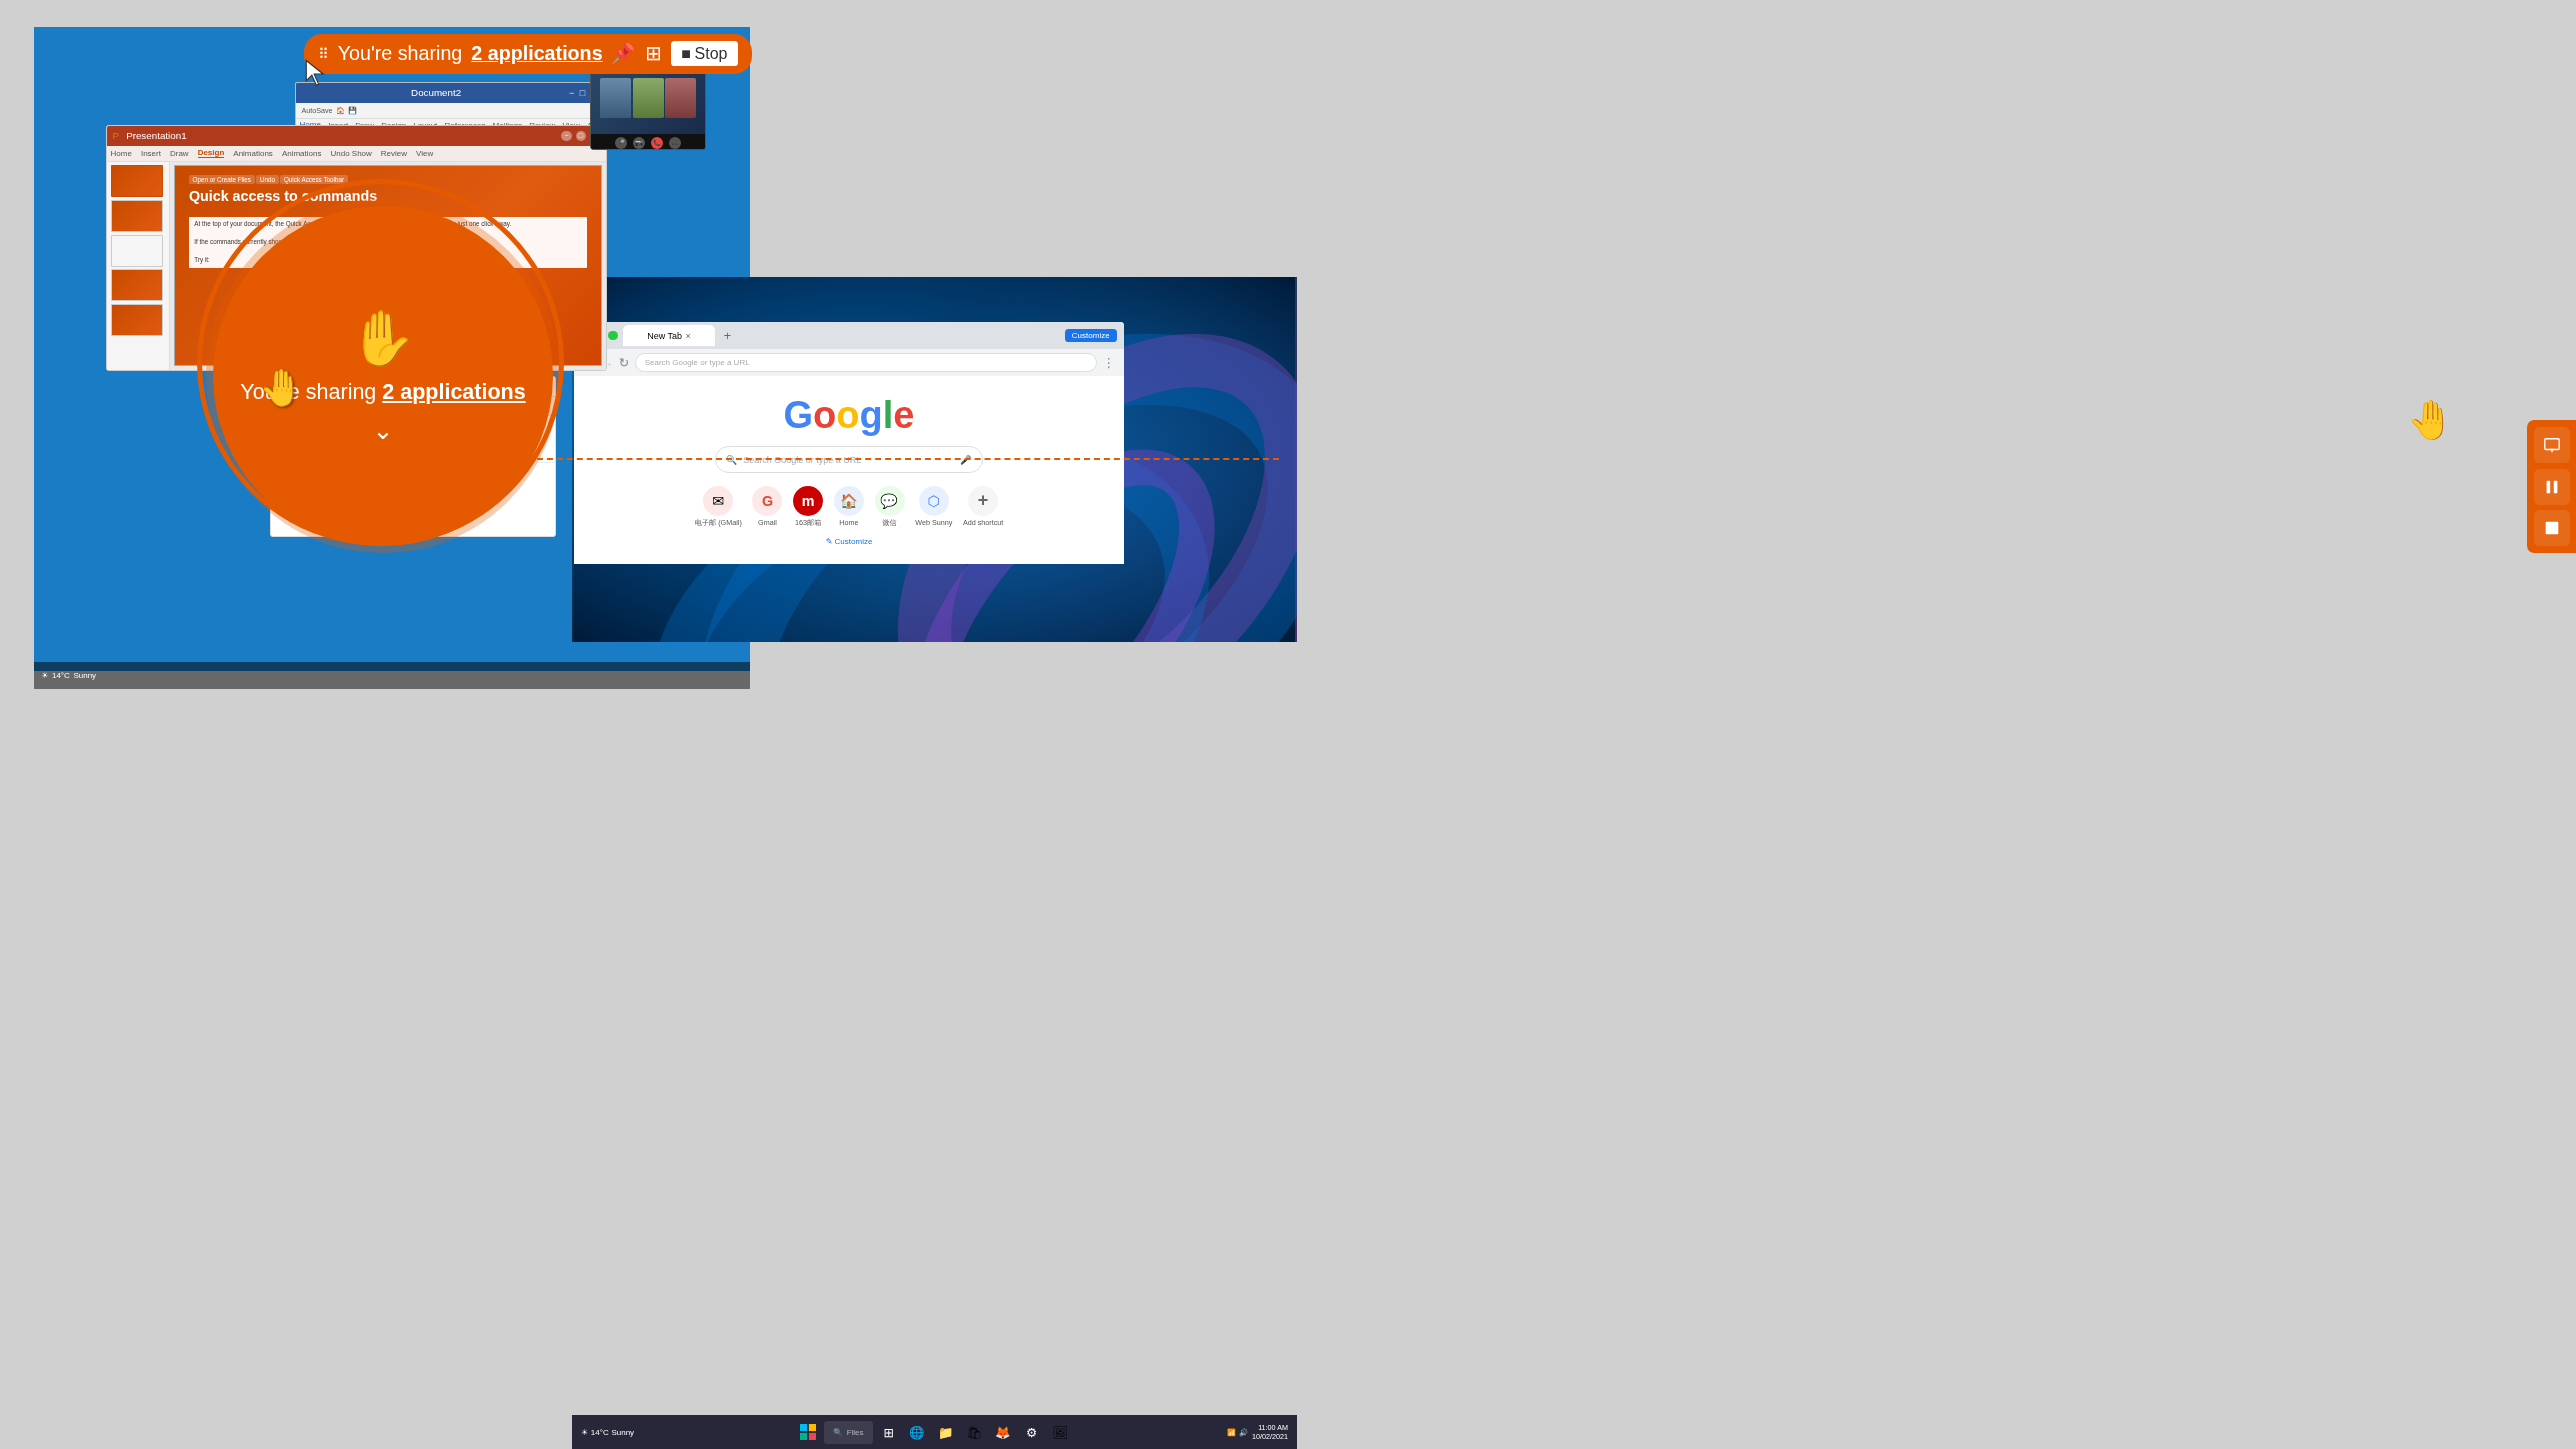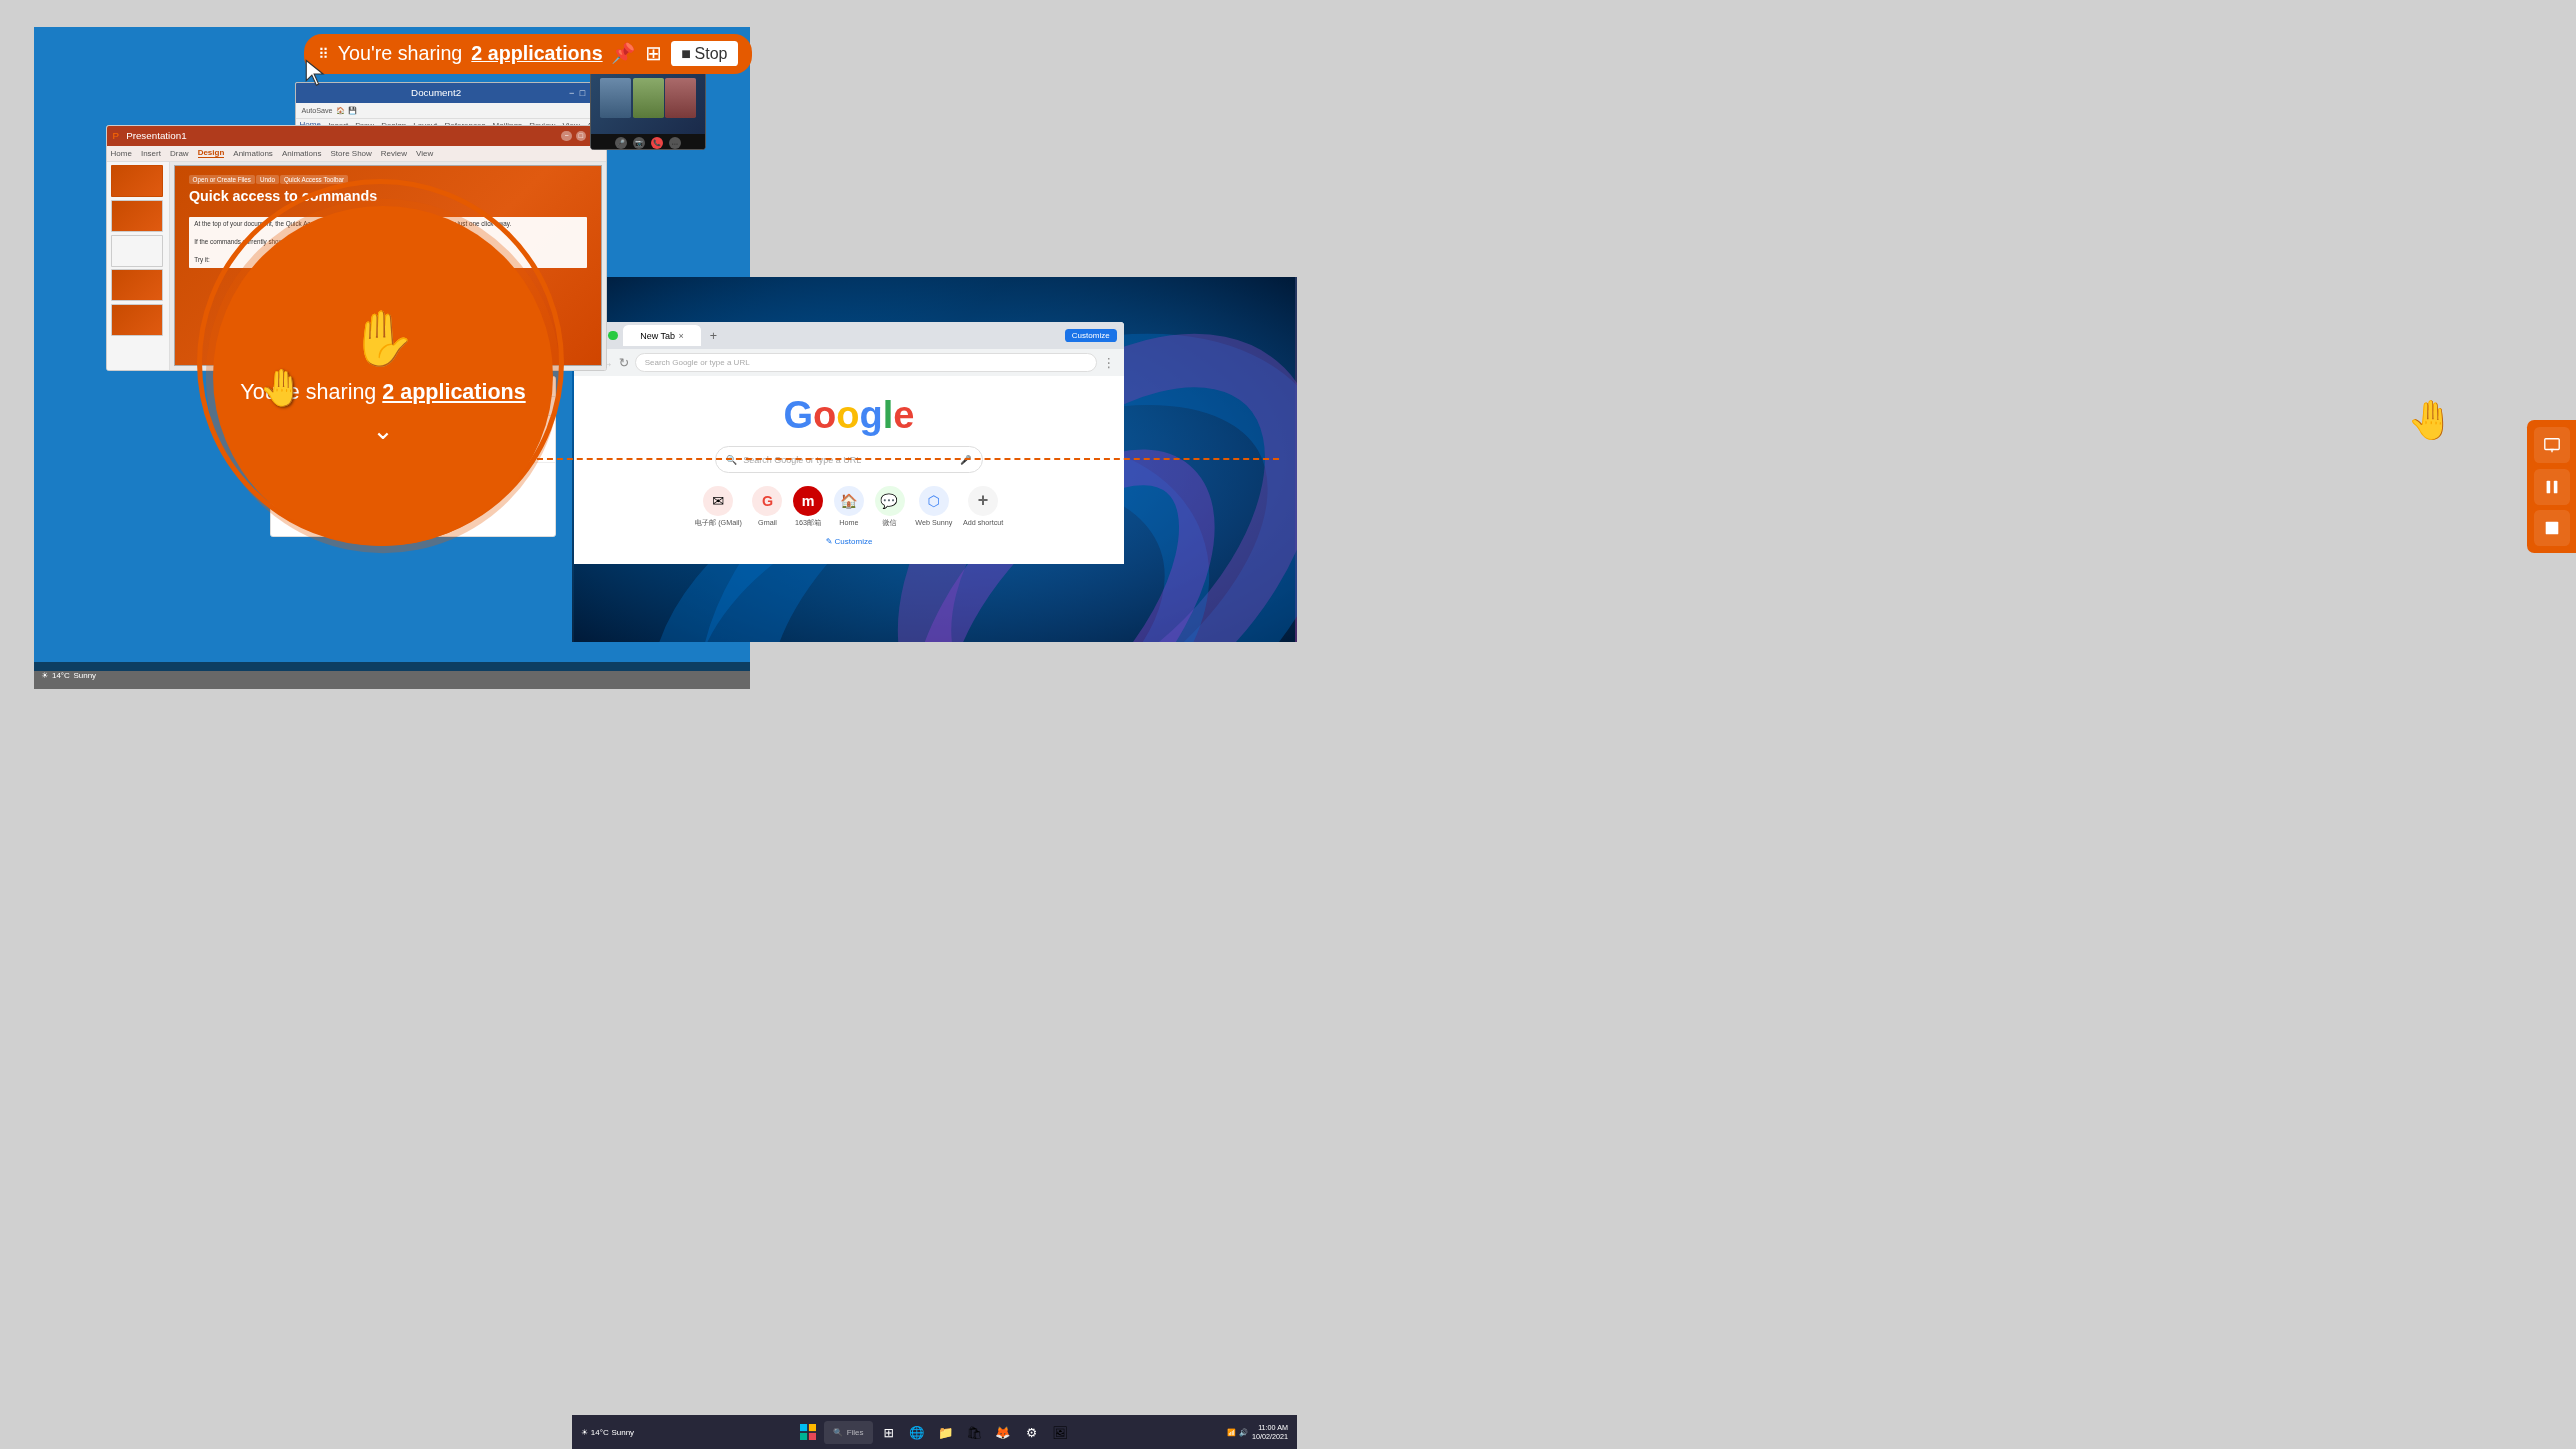--- a/index.html
+++ b/index.html
@@ -749,21 +749,21 @@
       width: 9.8px;
       height: 9.8px;
       border-radius: 50%;
       cursor: pointer;
     }
 
     .chrome-tab {
       background: white;
       border-radius: 5.4px 5.4px 0 0;
       height: 21.5px;
-      padding: 0 17px;
+      padding: 0 24px;
       display: flex;
       align-items: center;
       font-size: 9px;
       gap: 3.6px;
     }
 
     .chrome-tab-close {
       color: #666;
       font-size: 9px;
       cursor: pointer;
@@ -968,21 +968,21 @@
       <span>×</span>
     </div>
   </div>
   <div class="ppt-ribbon">
     <span>Home</span>
     <span>Insert</span>
     <span>Draw</span>
     <span class="active">Design</span>
     <span>Animations</span>
     <span>Animations</span>
-    <span>Store Show</span>
+    <span>Undo Show</span>
     <span>Review</span>
     <span>View</span>
   </div>
   <div class="ppt-body">
     <div class="ppt-slides-panel">
       <div class="slide-thumb active">
         <div class="slide-thumb-content"></div>
       </div>
       <div class="slide-thumb">
         <div class="slide-thumb-content"></div>

